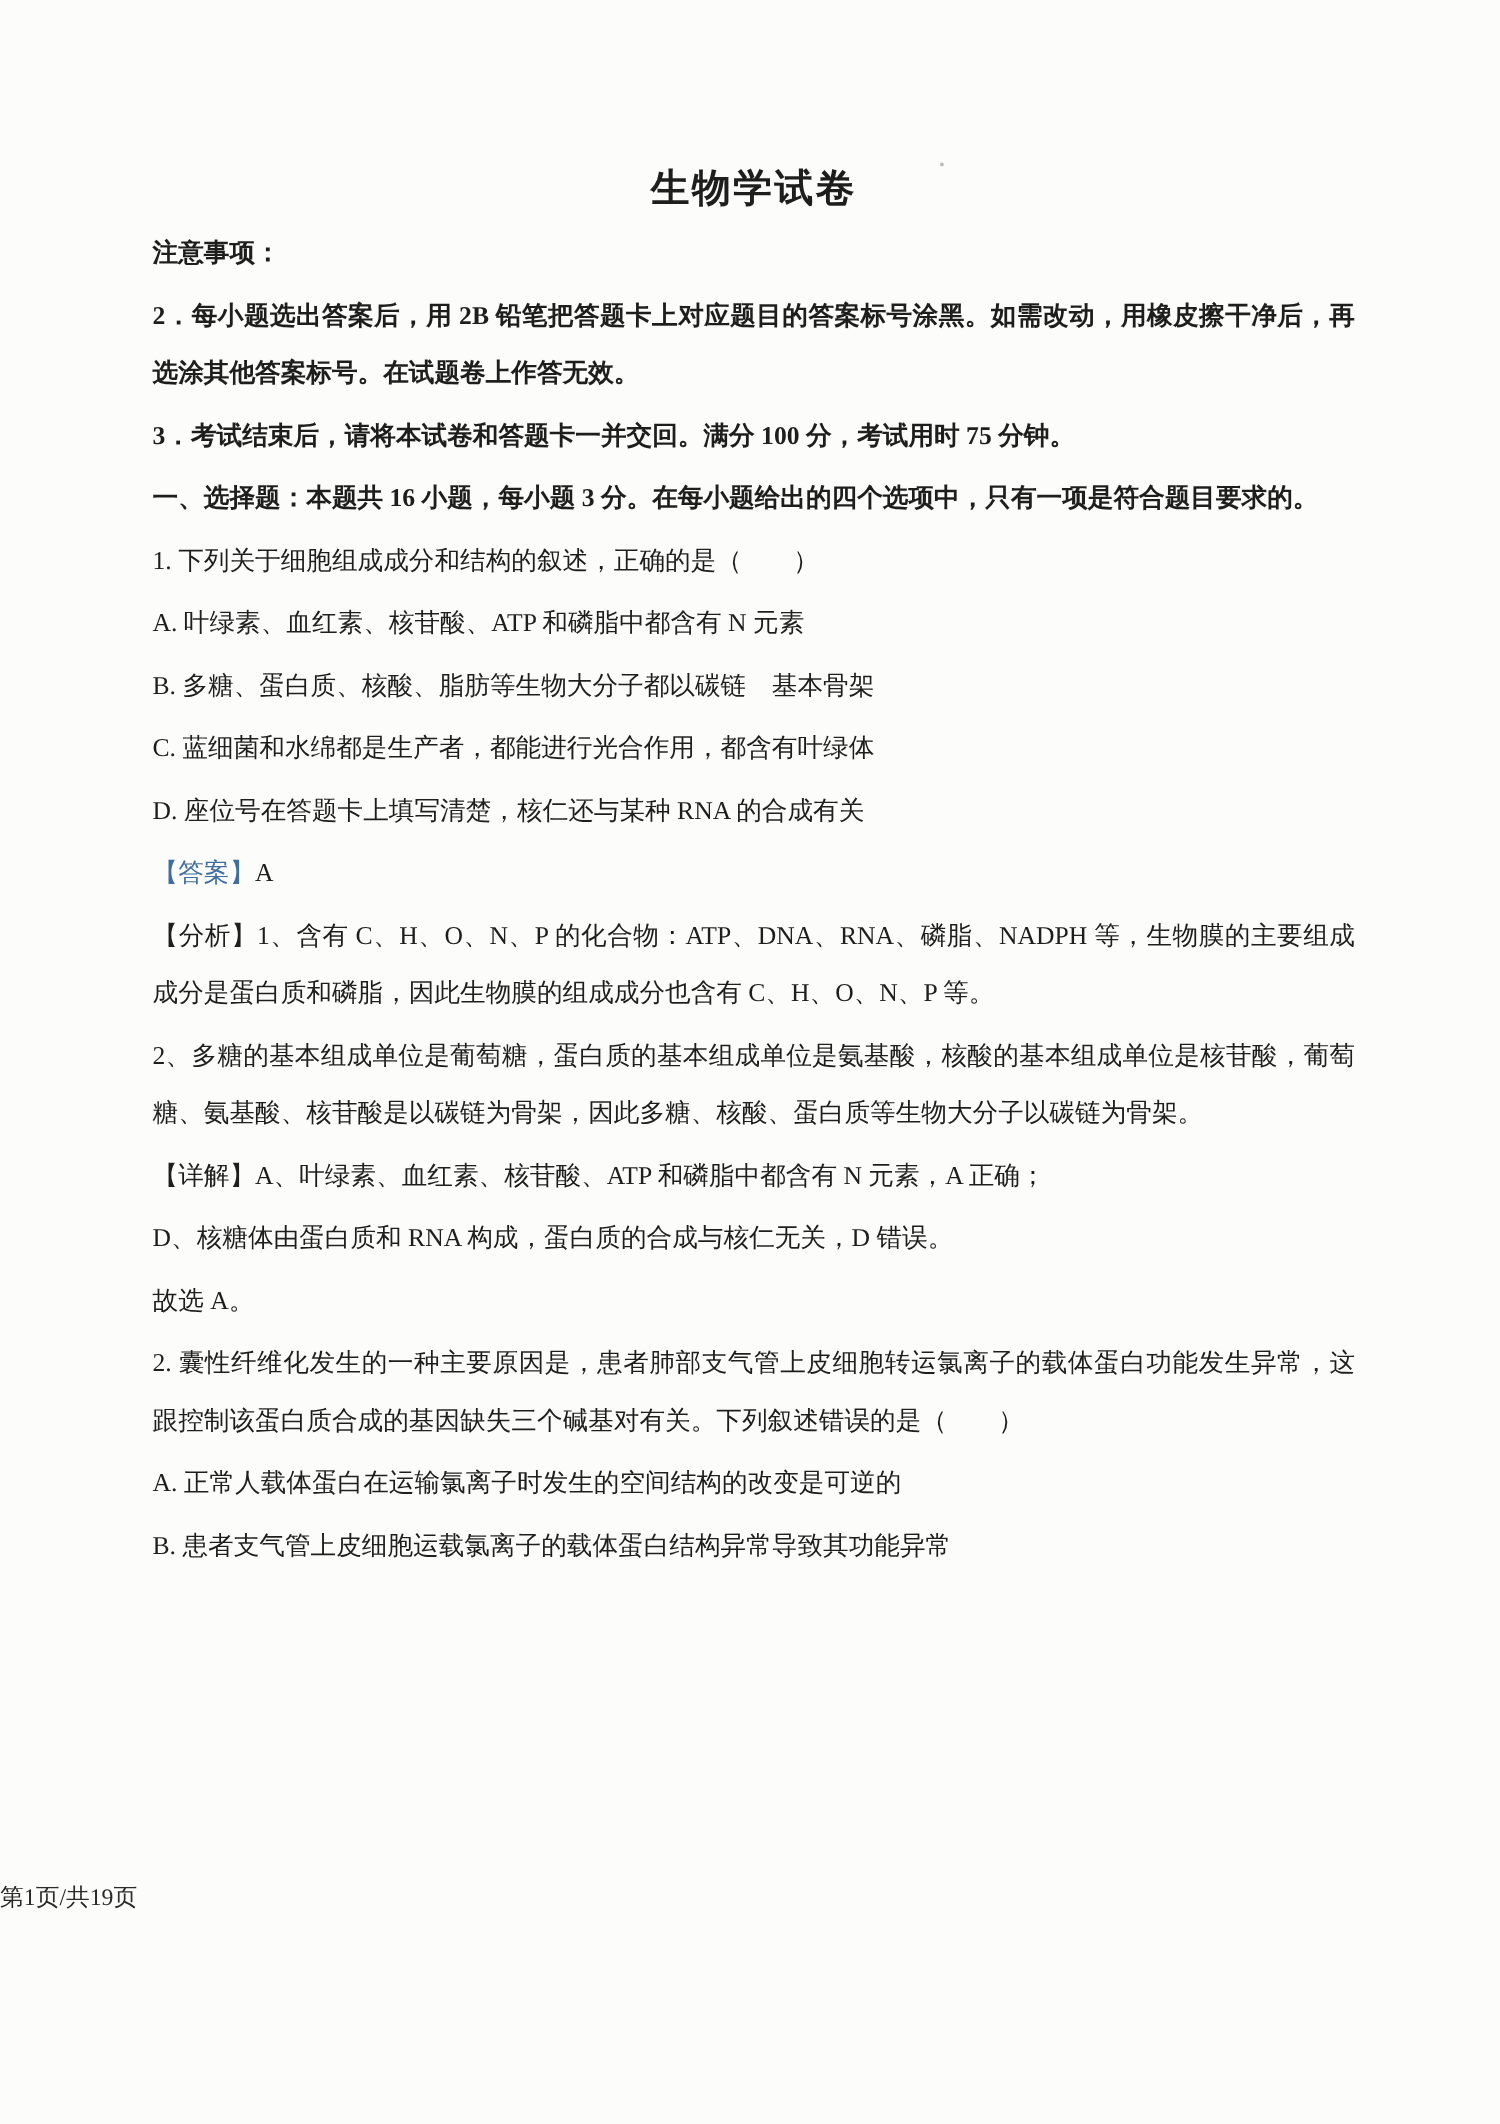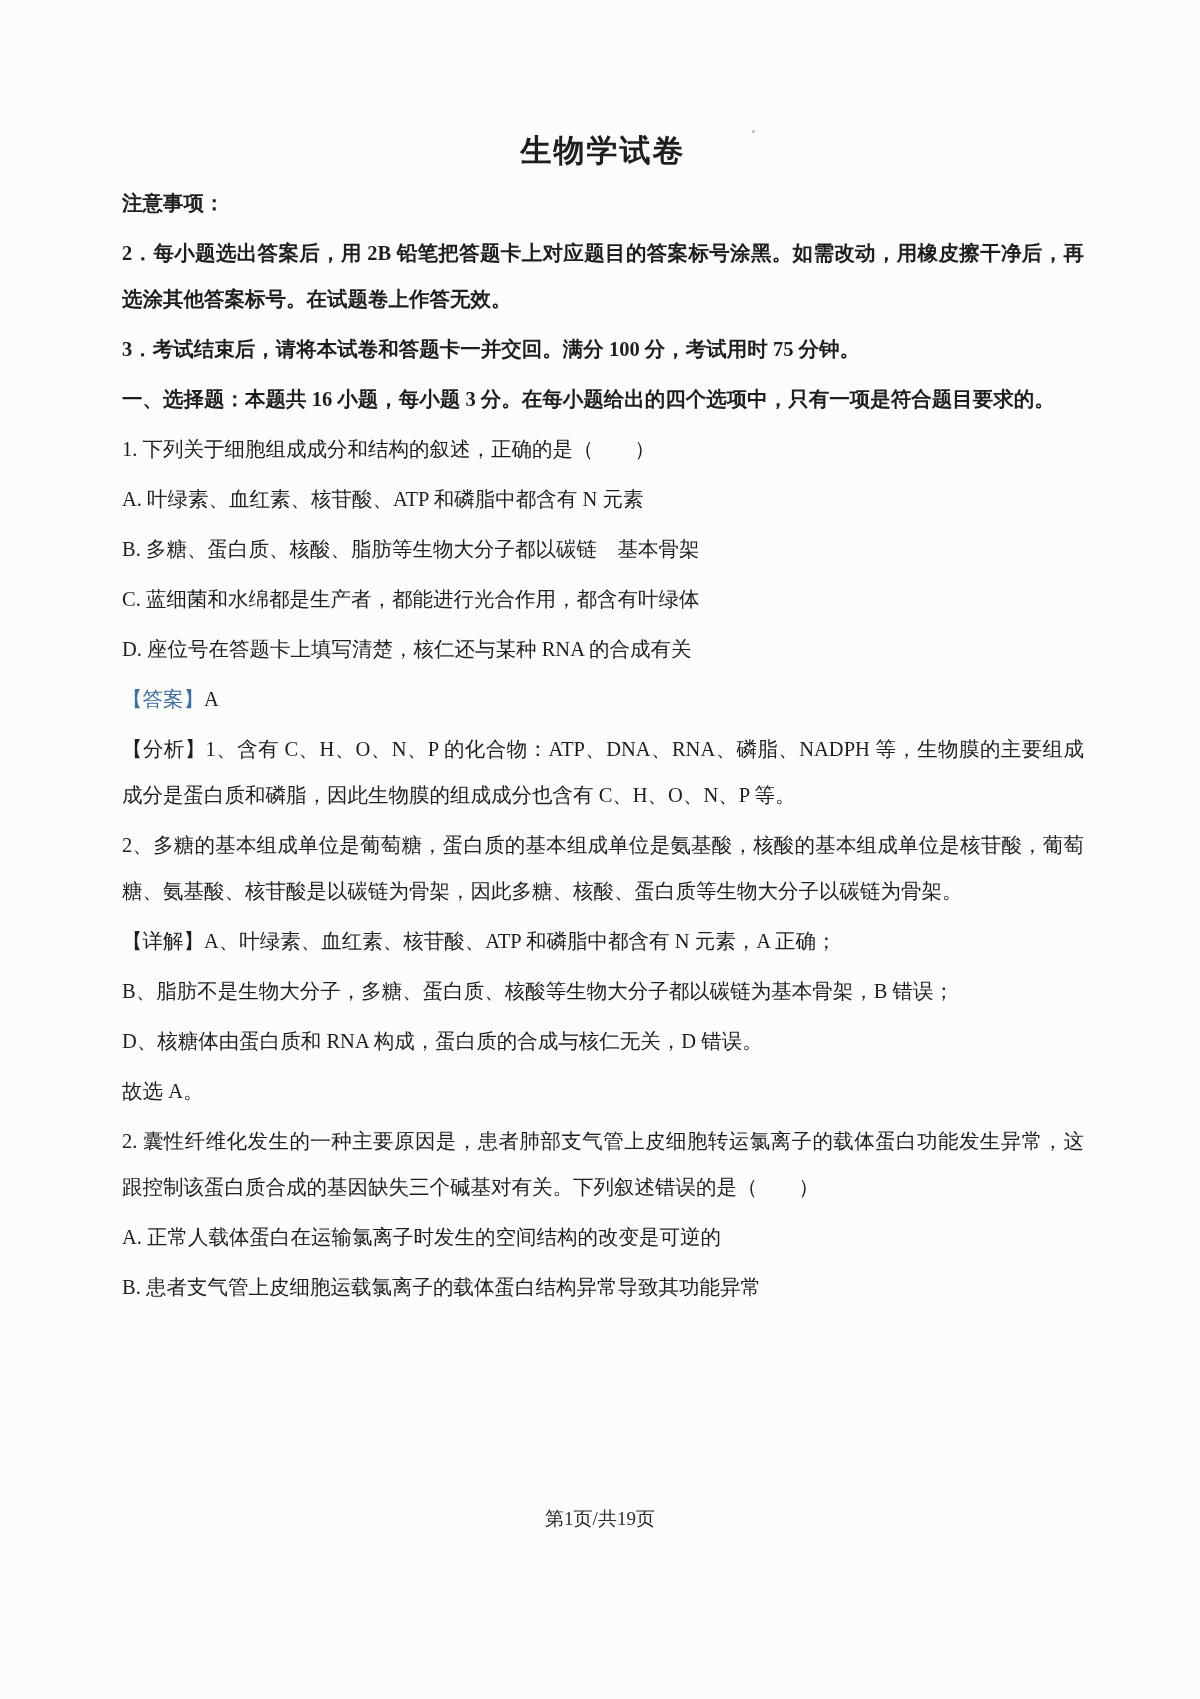--- a/index.html
+++ b/index.html
@@ -25,21 +25,20 @@
     margin:0 0 4px 0;
     letter-spacing:2px;
   }
   p{margin:4px;text-align:justify;}
   .bold{font-weight:bold;}
   .blue{color:#3f6e9f;}
   .footer{
     position:absolute;
     top:1496px;
     left:0;right:0;
-    text-align:center;
     font-size:19px;
     color:#2a2a28;
   }
   .artifact{
     position:absolute;
     top:130px;left:752px;
     width:3px;height:3px;
     background:#8a8a88;
     border-radius:50%;
     opacity:.6;
@@ -65,21 +64,20 @@
   <p>C. 蓝细菌和水绵都是生产者，都能进行光合作用，都含有叶绿体</p>
   <p>D. 座位号在答题卡上填写清楚，核仁还与某种 RNA 的合成有关</p>
 
   <p><span class="blue">【答案】</span><span>A</span></p>
 
 
   <p><span>【分析】</span><span>1、含有 C、H、O、N、P 的化合物：ATP、DNA、RNA、磷脂、NADPH 等，生物膜的主要组成成分是蛋白质和磷脂，因此生物膜的组成成分也含有 C、H、O、N、P 等。</span></p>
   <p>2、多糖的基本组成单位是葡萄糖，蛋白质的基本组成单位是氨基酸，核酸的基本组成单位是核苷酸，葡萄糖、氨基酸、核苷酸是以碳链为骨架，因此多糖、核酸、蛋白质等生物大分子以碳链为骨架。</p>
 
   <p><span>【详解】</span><span>A、叶绿素、血红素、核苷酸、ATP 和磷脂中都含有 N 元素，A 正确；</span></p>
-  <p>B、脂肪不是生物大分子，多糖、蛋白质、核酸等生物大分子都以碳链为基本骨架，B 错误；</p>
   <p>D、核糖体由蛋白质和 RNA 构成，蛋白质的合成与核仁无关，D 错误。</p>
   <p>故选 A。</p>
 
   <p>2. 囊性纤维化发生的一种主要原因是，患者肺部支气管上皮细胞转运氯离子的载体蛋白功能发生异常，这跟控制该蛋白质合成的基因缺失三个碱基对有关。下列叙述错误的是（　　）</p>
   <p>A. 正常人载体蛋白在运输氯离子时发生的空间结构的改变是可逆的</p>
   <p>B. 患者支气管上皮细胞运载氯离子的载体蛋白结构异常导致其功能异常</p>
 
   <div class="footer">第1页/共19页</div>
 </div>
 

